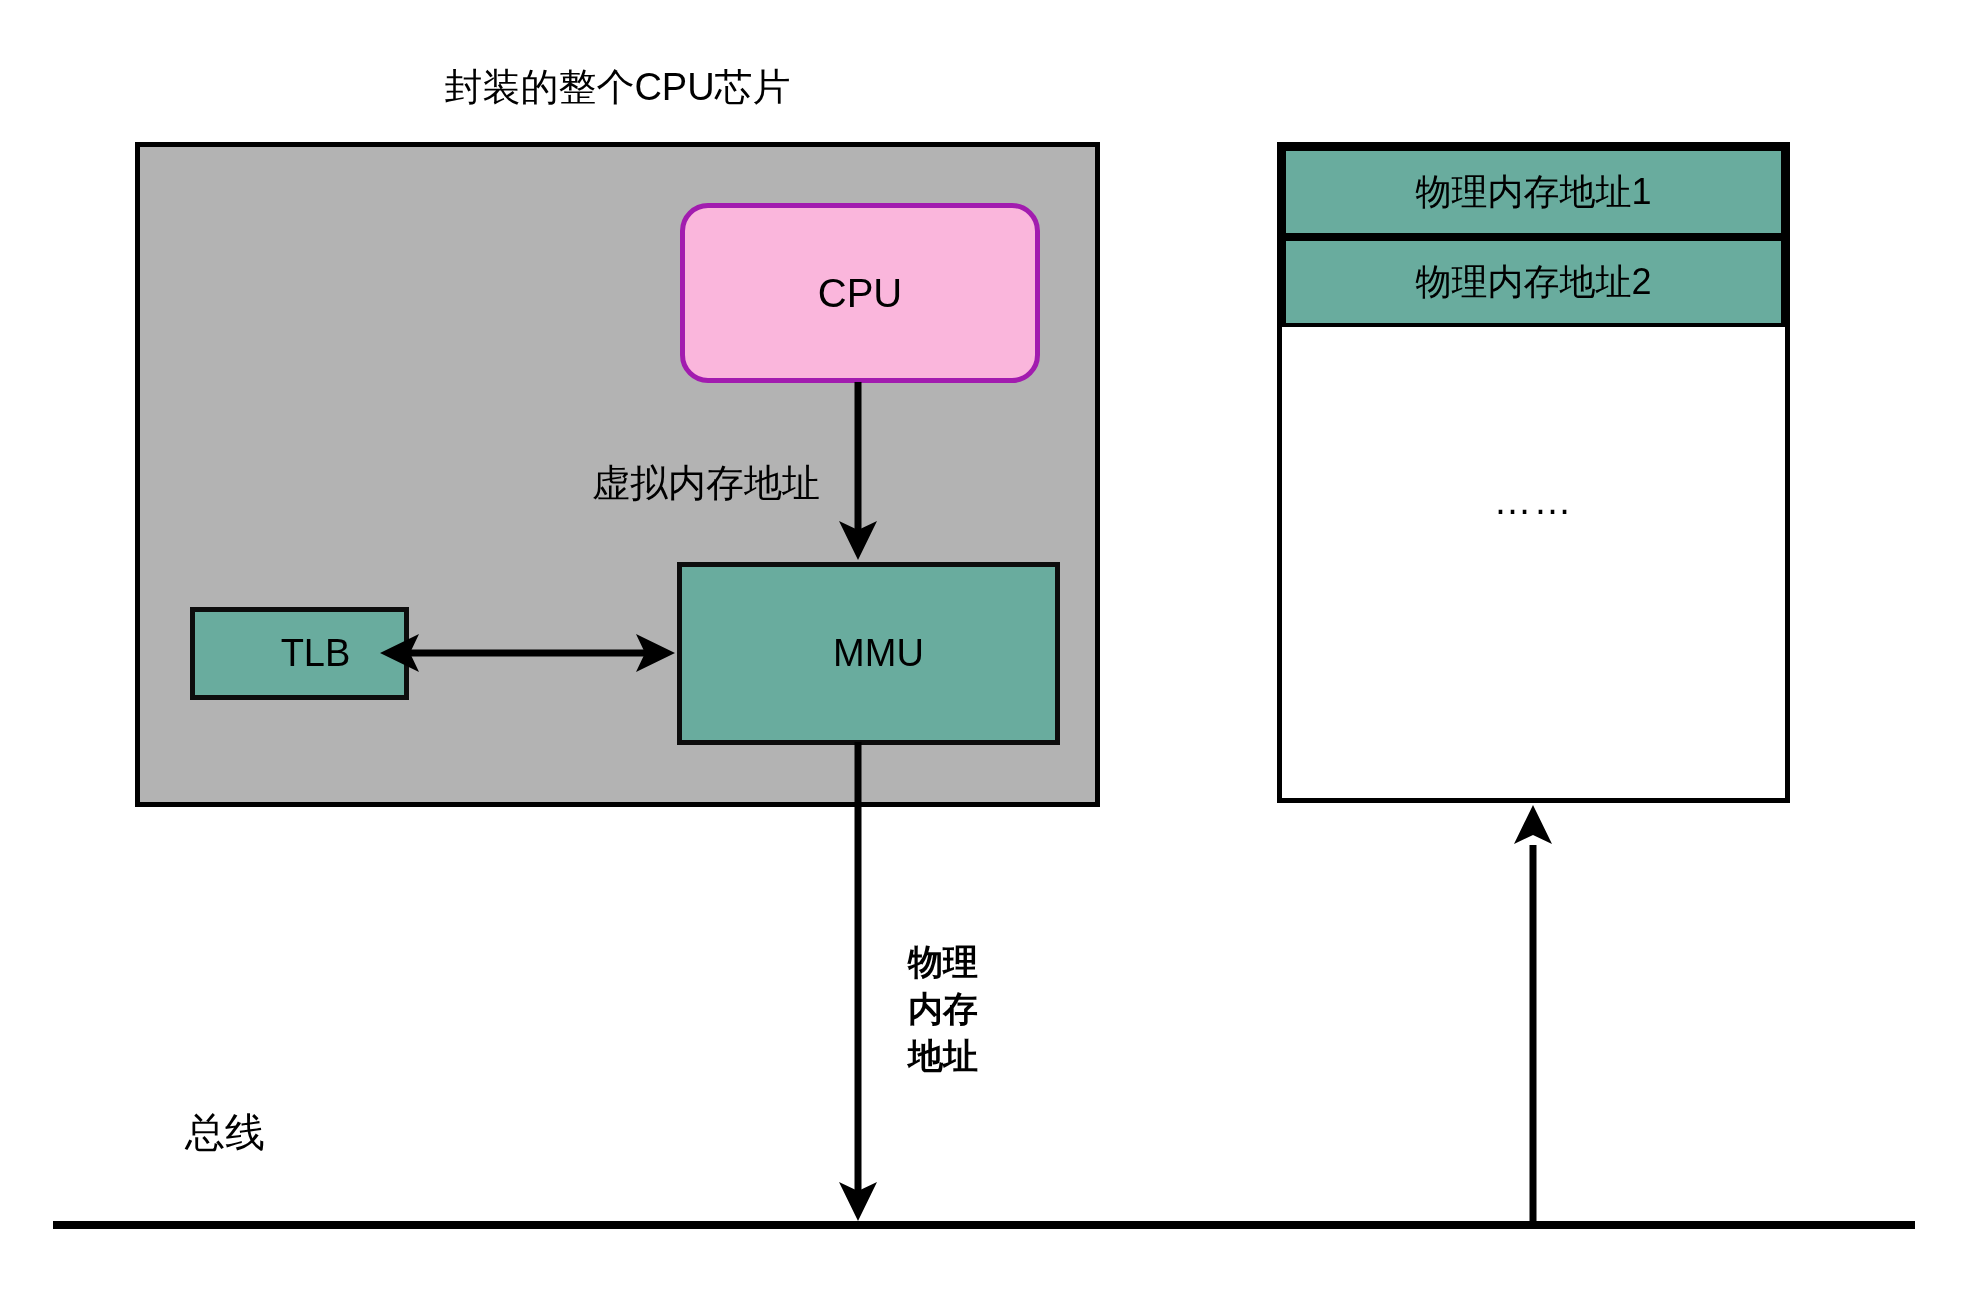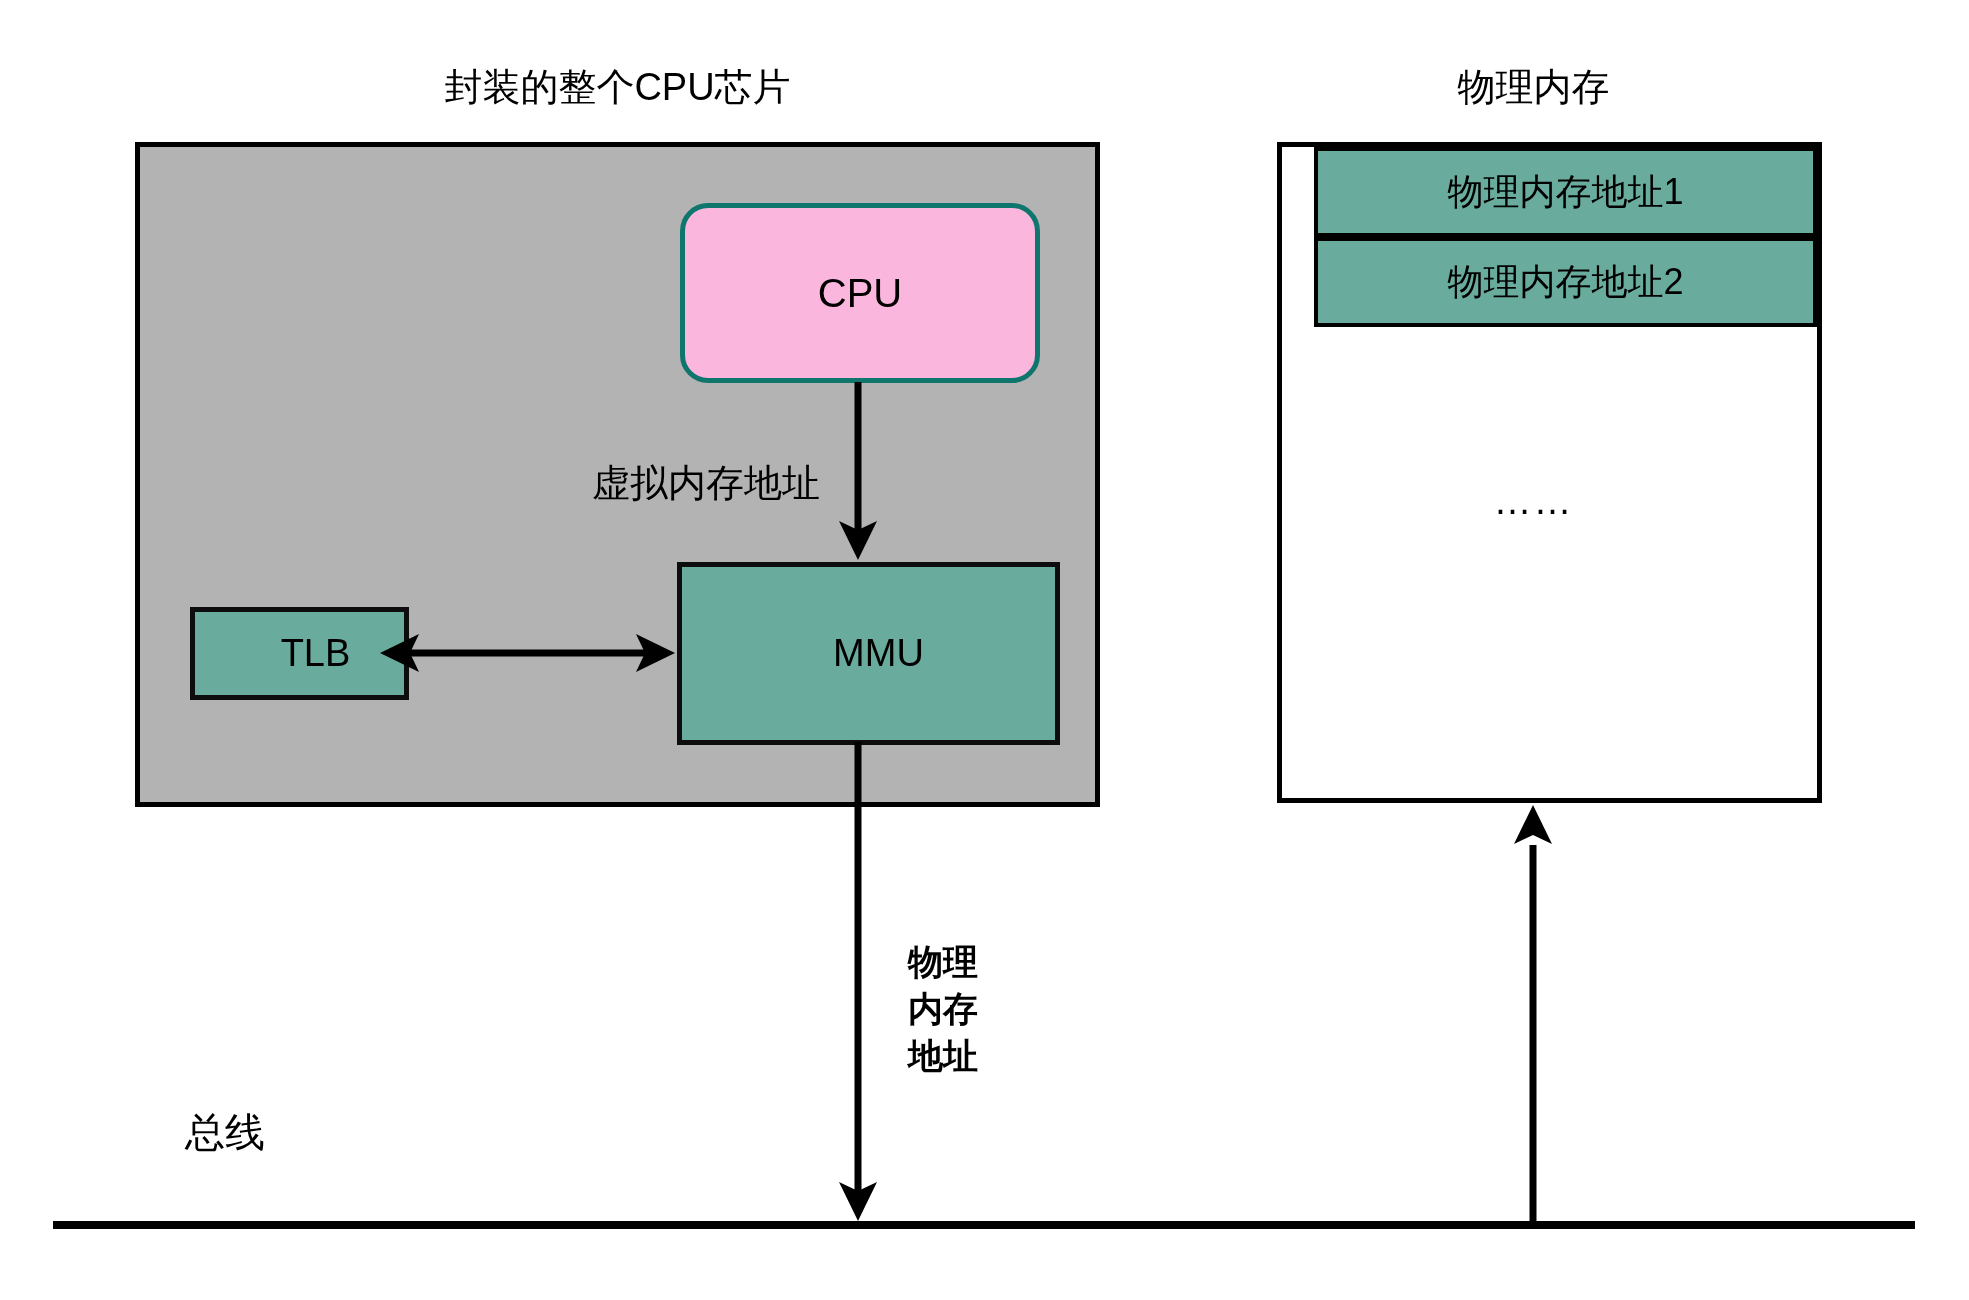--- a/index.html
+++ b/index.html
@@ -30,21 +30,21 @@
     left: 135px; top: 142px;
     width: 955px; height: 655px;
     background: #b3b3b3;
     border: 5px solid #000;
   }
 
   .cpu-box {
     left: 680px; top: 203px;
     width: 350px; height: 170px;
     background: #fab6dc;
-    border: 5px solid #0f766e;
+    border: 5px solid #a21caf;
     border-radius: 28px;
     display: flex; align-items: center; justify-content: center;
     font-size: 40px;
   }
 
   .mmu-box {
     left: 677px; top: 562px;
     width: 353px; height: 173px;
     background: #69ac9e;
     border: 5px solid #0d0d0d;
@@ -69,21 +69,20 @@
     white-space: nowrap;
     margin-left: 20px;
   }
 
   
   .memory-box {
     left: 1277px; top: 142px;
     width: 503px; height: 651px;
     background: #ffffff;
     border: 5px solid #000;
-    padding-left: 32px;
   }
   .memory-row {
     width: 495px;
     height: 82px;
     background: #69ac9e;
     border: 4px solid #000;
     display: flex; align-items: center; justify-content: center;
     font-size: 36px;
     box-sizing: content-box;
     margin: 0;
@@ -118,21 +117,20 @@
 
   .chip-title { left: 135px; top: 62px; width: 965px; }
   .memory-title { left: 1277px; top: 62px; width: 513px; }
 </style>
 </head>
 <body>
 
 <div class="canvas">
 
   <div class="abs title chip-title">封装的整个CPU芯片</div>
-  <div class="abs title memory-title">物理内存</div>
 
   <div class="abs chip-box"></div>
 
   <div class="abs cpu-box">
     <span>CPU</span>
   </div>
 
   <div class="abs virtual-addr-label">虚拟内存地址</div>
 
   <div class="abs mmu-box">

